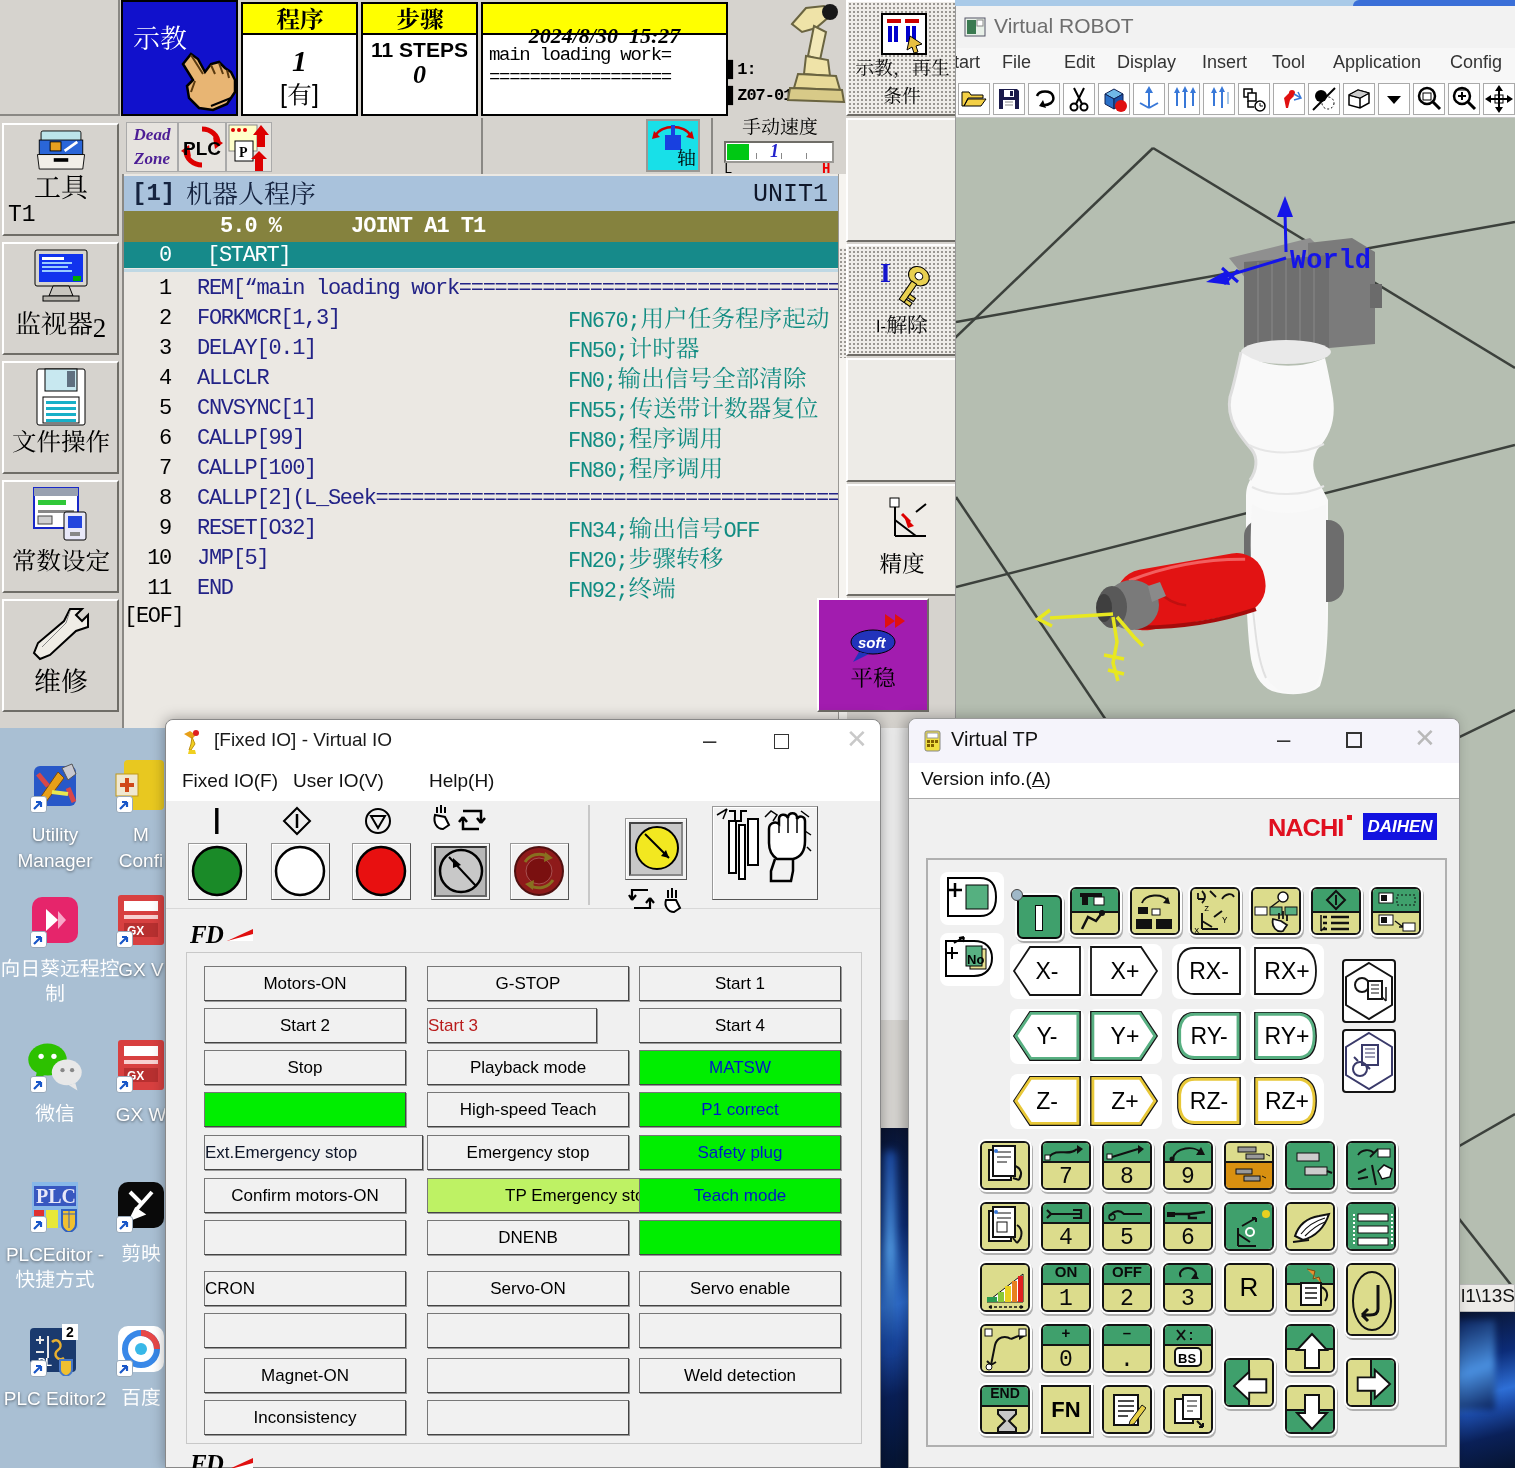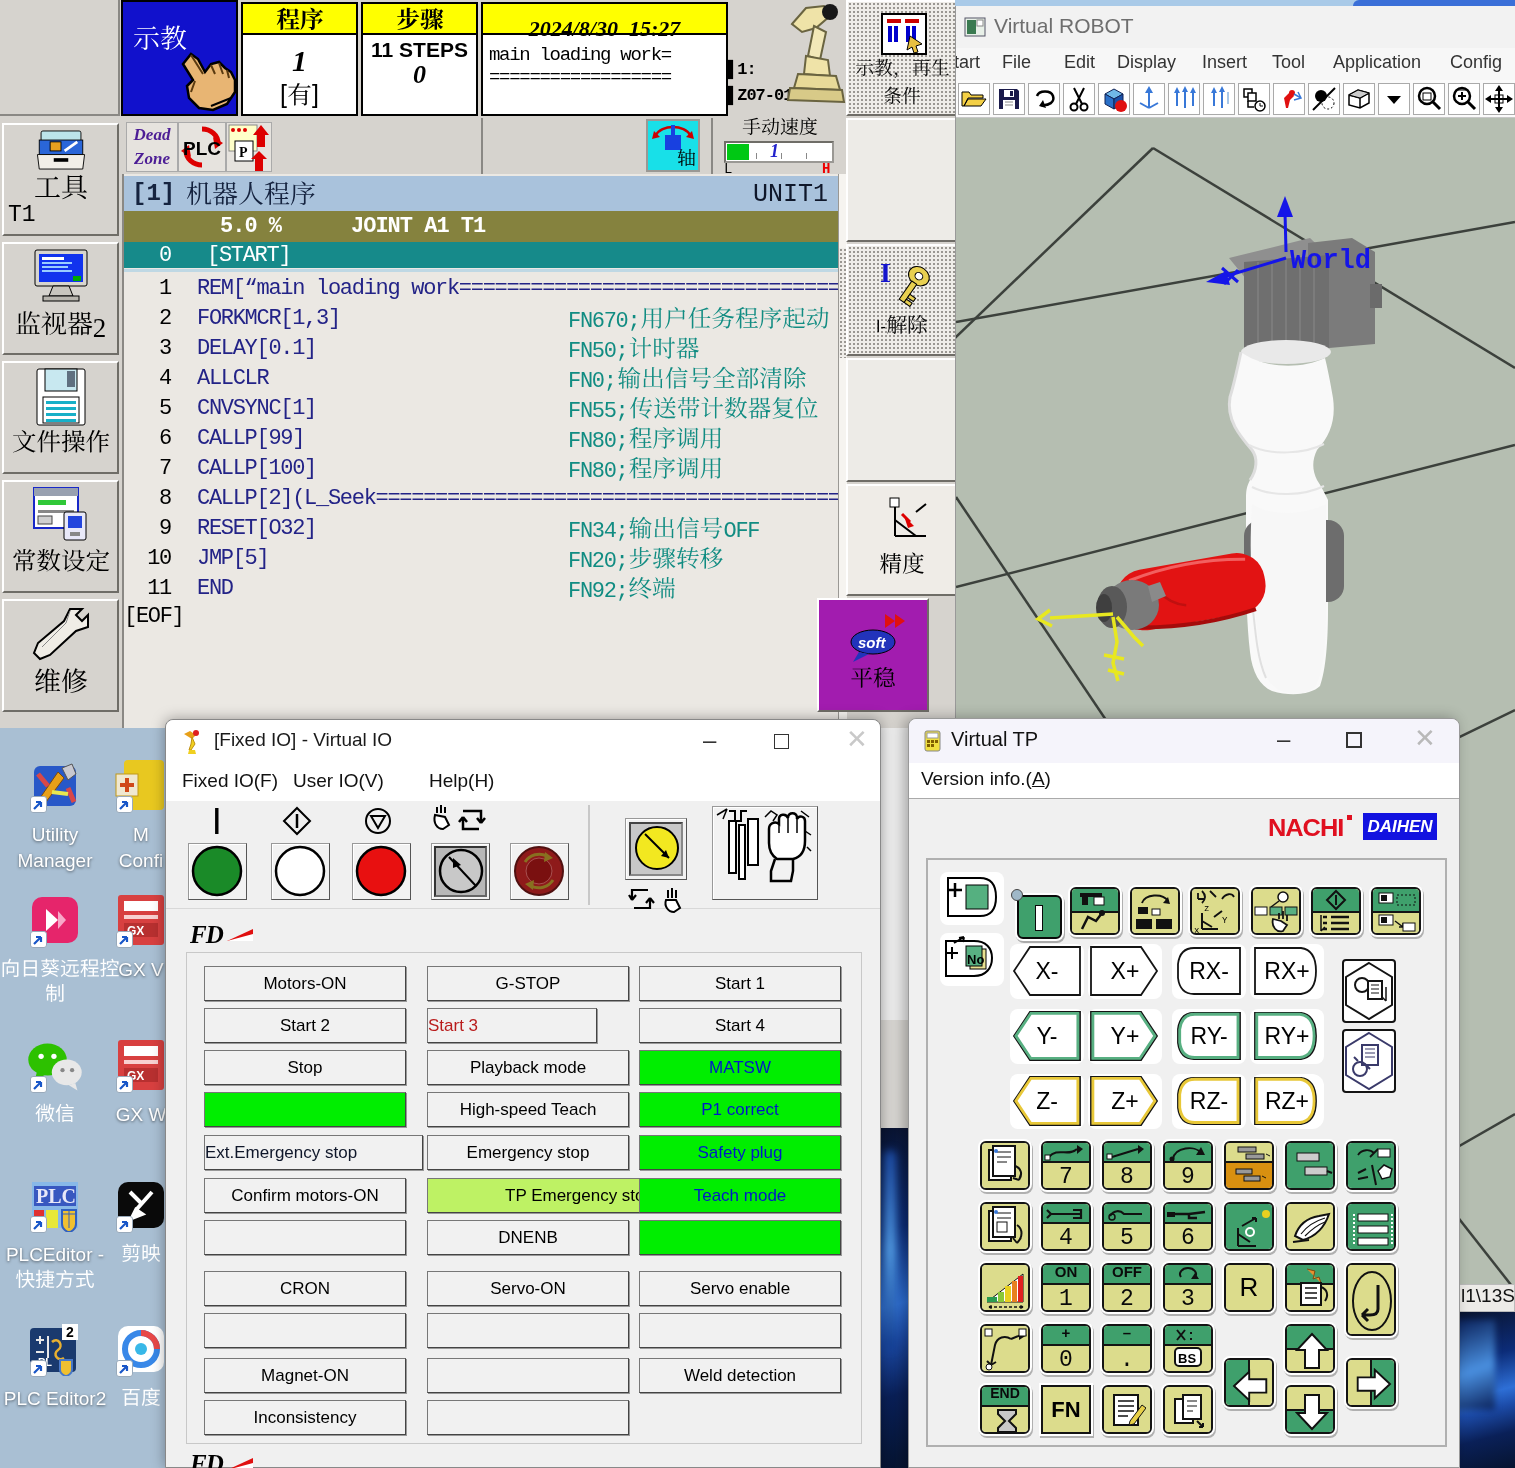--- a/index.html
+++ b/index.html
@@ -37,21 +37,21 @@
     <div class="ab" style="left:0;top:0;width:113px;height:31px;background:#FFFF00;border-bottom:2px solid #000;text-align:center">
       <div style="margin-top:3px"><svg style="vertical-align:-4.3px;" width="48" height="25" viewBox="0 -21.1 48 25.4">
           <path d="M14.3 -10.2 10.6 -10.4V-2.9H10.9C12 -2.9 13.4 -3.6 13.5 -3.9V-9.5C14.1 -9.6 14.3 -9.8 14.3 -10.2ZM21.2 -7.4 17.7 -9.3C13.9 -2.1 8.1 0.2 1.2 1.8L1.3 2.2C9.2 1.6 15 -0.1 20 -7.1C20.7 -7 21 -7.1 21.2 -7.4ZM9.5 -8.1 6 -9.9C5.3 -7.7 3.4 -4.6 1.3 -2.7L1.5 -2.4C4.5 -3.7 7.1 -5.9 8.6 -7.8C9.2 -7.7 9.4 -7.9 9.5 -8.1ZM20.3 -13.7 18.7 -11.6H13.5V-15.4H20.4C20.8 -15.4 21.1 -15.6 21.1 -15.8C20 -16.8 18.1 -18.1 18.1 -18.1L16.5 -16.1H13.5V-19.4C14.1 -19.5 14.3 -19.7 14.4 -20.1L10.6 -20.4V-11.6H7.5V-17.7C8.1 -17.7 8.2 -18 8.3 -18.3L4.8 -18.6V-11.6H0.8L1 -10.9H22.6C22.9 -10.9 23.2 -11.1 23.3 -11.3C22.2 -12.3 20.3 -13.7 20.3 -13.7Z M24.4 -4.4 25.7 -1.4C25.9 -1.5 26.2 -1.7 26.3 -2C28.1 -3.5 29.4 -4.6 30.2 -5.3L30.2 -5.6C27.8 -5 25.4 -4.6 24.4 -4.4ZM29.2 -15.1 26.3 -15.7C26.3 -14.2 26 -11.1 25.8 -9.3C25.5 -9.1 25.2 -9 25 -8.8L27.1 -7.4L28 -8.4H30.5C30.3 -3.4 29.9 -1.1 29.4 -0.6C29.2 -0.4 29 -0.3 28.6 -0.3C28.2 -0.3 27.3 -0.4 26.7 -0.4V-0.1C27.4 0.1 27.8 0.3 28.1 0.6C28.4 0.9 28.4 1.5 28.4 2.1C29.4 2.1 30.3 1.9 30.9 1.3C32 0.4 32.4 -1.9 32.7 -8.1C33.1 -8.1 33.5 -8.3 33.6 -8.5L31.6 -10.1C31.9 -12.5 32.2 -15.5 32.3 -17.2C32.8 -17.3 33.2 -17.4 33.3 -17.6L30.9 -19.5L29.9 -18.3H24.9L25.1 -17.6H30.1C30 -15.2 29.6 -11.8 29.3 -9.1H27.9C28.1 -10.7 28.3 -13.1 28.4 -14.6C28.9 -14.6 29.2 -14.8 29.2 -15.1ZM46.1 -7.9 43.8 -10.2C41.5 -9.3 37.1 -8.2 33.5 -7.7L33.6 -7.3C35.3 -7.2 37.1 -7.3 38.8 -7.4V-5.4L36.5 -6.9C35.8 -5.8 34.1 -4.3 32.7 -3.4L32.9 -3C34.8 -3.5 36.8 -4.4 38.1 -5.2C38.5 -5 38.7 -5.1 38.8 -5.2V-2.7L36.7 -3.9C35.8 -2.2 33.7 0 31.6 1.4L31.8 1.7C34.5 0.8 37 -0.8 38.4 -2.2L38.8 -2.2V2.1H39.3C40.5 2.1 41.3 1.5 41.3 1.4V-5C42.1 -1.9 43.3 0.2 45.4 1.6C45.7 0.2 46.4 -0.6 47.4 -0.8L47.4 -1.1C45.9 -1.6 44.4 -2.5 43.3 -3.6C44.5 -4 46 -4.5 46.8 -4.8C47.3 -4.7 47.5 -4.7 47.6 -4.9L45.3 -7.1C44.7 -6.3 43.7 -5.1 42.8 -4.2C42.1 -4.9 41.6 -5.7 41.3 -6.6V-7.6C42.5 -7.7 43.7 -7.8 44.7 -8C45.3 -7.7 45.8 -7.7 46.1 -7.9ZM40.9 -15.6 40.6 -15.4C41.4 -14.8 42.2 -14 42.9 -13.2C42.2 -12 41.3 -10.9 40.2 -9.9L40.4 -9.6C41.8 -10.3 42.9 -11.1 43.9 -12C44.4 -11.4 44.8 -10.7 45 -10.2C46.8 -9.2 47.8 -11.6 45.3 -13.6C45.9 -14.5 46.3 -15.4 46.7 -16.4C47.2 -16.4 47.5 -16.5 47.7 -16.7L45.5 -18.7L44.2 -17.5H40.7L40.9 -16.8H44.4C44.2 -16.1 44 -15.3 43.7 -14.6C42.9 -15 42 -15.3 40.9 -15.6ZM39.8 -20 38.7 -18.6H32.9L33.1 -18H34.1V-11.5L32.9 -11.4L34 -9.1C34.2 -9.2 34.4 -9.3 34.6 -9.6L37.9 -10.9V-9H38.3C39.4 -9 40.1 -9.6 40.1 -9.7V-11.7L41.5 -12.3L41.5 -12.6L40.1 -12.4V-18H41.3C41.6 -18 41.8 -18.1 41.9 -18.4C41.1 -19.1 39.8 -20 39.8 -20ZM37.9 -12.1 36.2 -11.8V-13.4H37.9ZM37.9 -18V-16.3H36.2V-18ZM37.9 -14.1H36.2V-15.6H37.9Z" fill="#000"></path>
         </svg></div>
     </div>
     <div class="ab" style="left:0;top:34px;width:113px;text-align:center;font-weight:bold;font-size:21px">11 STEPS</div>
     <div class="ab ser" style="left:0;top:56px;width:113px;text-align:center;font-style:italic;font-weight:bold;font-size:26px">0</div>
   </div>
 <div class="ab" style="left:481px;top:2px;width:247px;height:114px;background:#fff;border:2px solid #000">
     <div class="ab" style="left:0;top:0;width:243px;height:31px;background:#FFFF00;border-bottom:2px solid #000;text-align:center">
-      <div style="margin-top:12px"><span class="ser" style="font-style:italic;font-weight:bold;font-size:22px">2024/8/30&nbsp; 15:27</span></div>
+      <div style="margin-top:19px"><span class="ser" style="font-style:italic;font-weight:bold;font-size:22px">2024/8/30&nbsp; 15:27</span></div>
     </div>
     <div class="ab mono" style="left:6px;top:40px;font-size:19px;letter-spacing:-1.3px">main loading work=<br>==================</div>
   </div>
 <div class="ab mono" style="left:728px;top:57px;font-size:17px;font-weight:bold;line-height:26px;letter-spacing:-1px">▌1:<br>▌Z07-01</div>
 <svg class="ab" style="left:786px;top:2px" width="60" height="112" viewBox="0 0 60 112">
     <path d="M6 22 L20 6 L38 4 L44 14 L30 26 L16 30 Z" fill="#EFE3A8" stroke="#6a6440" stroke-width="2"></path>
     <circle cx="44" cy="10" r="8" fill="#181818"></circle>
     <path d="M28 24 L40 30 L34 58 L22 54 Z" fill="#F2E8B8" stroke="#6a6440" stroke-width="2"></path>
     <path d="M20 54 L42 58 L44 74 L18 72 Z" fill="#EFE3A8" stroke="#6a6440" stroke-width="2"></path>
     <path d="M12 72 L50 74 L54 88 L8 86 Z" fill="#E8DA98" stroke="#6a6440" stroke-width="2"></path>
@@ -729,21 +729,21 @@
 <div class="ab" style="left:639px;top:1092px;width:202px;height:35px;background:#00EE00;border:1px solid #777;border-right-color:#444;border-bottom-color:#444;box-shadow:1px 1px 0 #999;text-align:center;font-size:17px;color:#0018C8;line-height:33px;white-space:nowrap">P1 correct</div>
 <div class="ab" style="left:204px;top:1135px;width:219px;height:35px;background:#F1F1F1;border:1px solid #777;border-right-color:#444;border-bottom-color:#444;box-shadow:1px 1px 0 #999;text-align:left;font-size:17px;color:#0f172a;line-height:33px;white-space:nowrap">Ext.Emergency stop</div>
 <div class="ab" style="left:427px;top:1135px;width:202px;height:35px;background:#F1F1F1;border:1px solid #777;border-right-color:#444;border-bottom-color:#444;box-shadow:1px 1px 0 #999;text-align:center;font-size:17px;color:#000;line-height:33px;white-space:nowrap">Emergency stop</div>
 <div class="ab" style="left:639px;top:1135px;width:202px;height:35px;background:#00EE00;border:1px solid #777;border-right-color:#444;border-bottom-color:#444;box-shadow:1px 1px 0 #999;text-align:center;font-size:17px;color:#0018C8;line-height:33px;white-space:nowrap">Safety plug</div>
 <div class="ab" style="left:204px;top:1178px;width:202px;height:35px;background:#F1F1F1;border:1px solid #777;border-right-color:#444;border-bottom-color:#444;box-shadow:1px 1px 0 #999;text-align:center;font-size:17px;color:#000;line-height:33px;white-space:nowrap">Confirm motors-ON</div>
 <div class="ab" style="left:427px;top:1178px;width:228px;height:35px;background:#bef264;border:1px solid #777;border-right-color:#444;border-bottom-color:#444;box-shadow:1px 1px 0 #999;text-align:right;font-size:17px;color:#000;line-height:33px;white-space:nowrap">TP Emergency stop</div>
 <div class="ab" style="left:639px;top:1178px;width:202px;height:35px;background:#00EE00;border:1px solid #777;border-right-color:#444;border-bottom-color:#444;box-shadow:1px 1px 0 #999;text-align:center;font-size:17px;color:#0018C8;line-height:33px;white-space:nowrap">Teach mode</div>
 <div class="ab" style="left:204px;top:1220px;width:202px;height:35px;background:#F1F1F1;border:1px solid #777;border-right-color:#444;border-bottom-color:#444;box-shadow:1px 1px 0 #999;text-align:center;font-size:17px;color:#000;line-height:33px;white-space:nowrap"></div>
 <div class="ab" style="left:427px;top:1220px;width:202px;height:35px;background:#F1F1F1;border:1px solid #777;border-right-color:#444;border-bottom-color:#444;box-shadow:1px 1px 0 #999;text-align:center;font-size:17px;color:#000;line-height:33px;white-space:nowrap">DNENB</div>
 <div class="ab" style="left:639px;top:1220px;width:202px;height:35px;background:#00EE00;border:1px solid #777;border-right-color:#444;border-bottom-color:#444;box-shadow:1px 1px 0 #999;text-align:center;font-size:17px;color:#0018C8;line-height:33px;white-space:nowrap"></div>
-<div class="ab" style="left:204px;top:1271px;width:202px;height:35px;background:#F1F1F1;border:1px solid #777;border-right-color:#444;border-bottom-color:#444;box-shadow:1px 1px 0 #999;text-align:center;font-size:17px;color:#000;line-height:33px;white-space:nowrap">CRON</div>
+<div class="ab" style="left:204px;top:1271px;width:202px;height:35px;background:#F1F1F1;border:1px solid #777;border-right-color:#444;border-bottom-color:#444;box-shadow:1px 1px 0 #999;font-size:17px;color:#000;line-height:33px;white-space:nowrap">CRON</div>
 <div class="ab" style="left:427px;top:1271px;width:202px;height:35px;background:#F1F1F1;border:1px solid #777;border-right-color:#444;border-bottom-color:#444;box-shadow:1px 1px 0 #999;text-align:center;font-size:17px;color:#000;line-height:33px;white-space:nowrap">Servo-ON</div>
 <div class="ab" style="left:639px;top:1271px;width:202px;height:35px;background:#F1F1F1;border:1px solid #777;border-right-color:#444;border-bottom-color:#444;box-shadow:1px 1px 0 #999;text-align:center;font-size:17px;color:#000;line-height:33px;white-space:nowrap">Servo enable</div>
 <div class="ab" style="left:204px;top:1313px;width:202px;height:35px;background:#F1F1F1;border:1px solid #777;border-right-color:#444;border-bottom-color:#444;box-shadow:1px 1px 0 #999;text-align:center;font-size:17px;color:#000;line-height:33px;white-space:nowrap"></div>
 <div class="ab" style="left:427px;top:1313px;width:202px;height:35px;background:#F1F1F1;border:1px solid #777;border-right-color:#444;border-bottom-color:#444;box-shadow:1px 1px 0 #999;text-align:center;font-size:17px;color:#000;line-height:33px;white-space:nowrap"></div>
 <div class="ab" style="left:639px;top:1313px;width:202px;height:35px;background:#F1F1F1;border:1px solid #777;border-right-color:#444;border-bottom-color:#444;box-shadow:1px 1px 0 #999;text-align:center;font-size:17px;color:#000;line-height:33px;white-space:nowrap"></div>
 <div class="ab" style="left:204px;top:1358px;width:202px;height:35px;background:#F1F1F1;border:1px solid #777;border-right-color:#444;border-bottom-color:#444;box-shadow:1px 1px 0 #999;text-align:center;font-size:17px;color:#000;line-height:33px;white-space:nowrap">Magnet-ON</div>
 <div class="ab" style="left:427px;top:1358px;width:202px;height:35px;background:#F1F1F1;border:1px solid #777;border-right-color:#444;border-bottom-color:#444;box-shadow:1px 1px 0 #999;text-align:center;font-size:17px;color:#000;line-height:33px;white-space:nowrap"></div>
 <div class="ab" style="left:639px;top:1358px;width:202px;height:35px;background:#F1F1F1;border:1px solid #777;border-right-color:#444;border-bottom-color:#444;box-shadow:1px 1px 0 #999;text-align:center;font-size:17px;color:#000;line-height:33px;white-space:nowrap">Weld detection</div>
 <div class="ab" style="left:204px;top:1400px;width:202px;height:35px;background:#F1F1F1;border:1px solid #777;border-right-color:#444;border-bottom-color:#444;box-shadow:1px 1px 0 #999;text-align:center;font-size:17px;color:#000;line-height:33px;white-space:nowrap">Inconsistency</div>
 <div class="ab" style="left:427px;top:1400px;width:202px;height:35px;background:#F1F1F1;border:1px solid #777;border-right-color:#444;border-bottom-color:#444;box-shadow:1px 1px 0 #999;text-align:center;font-size:17px;color:#000;line-height:33px;white-space:nowrap"></div>

